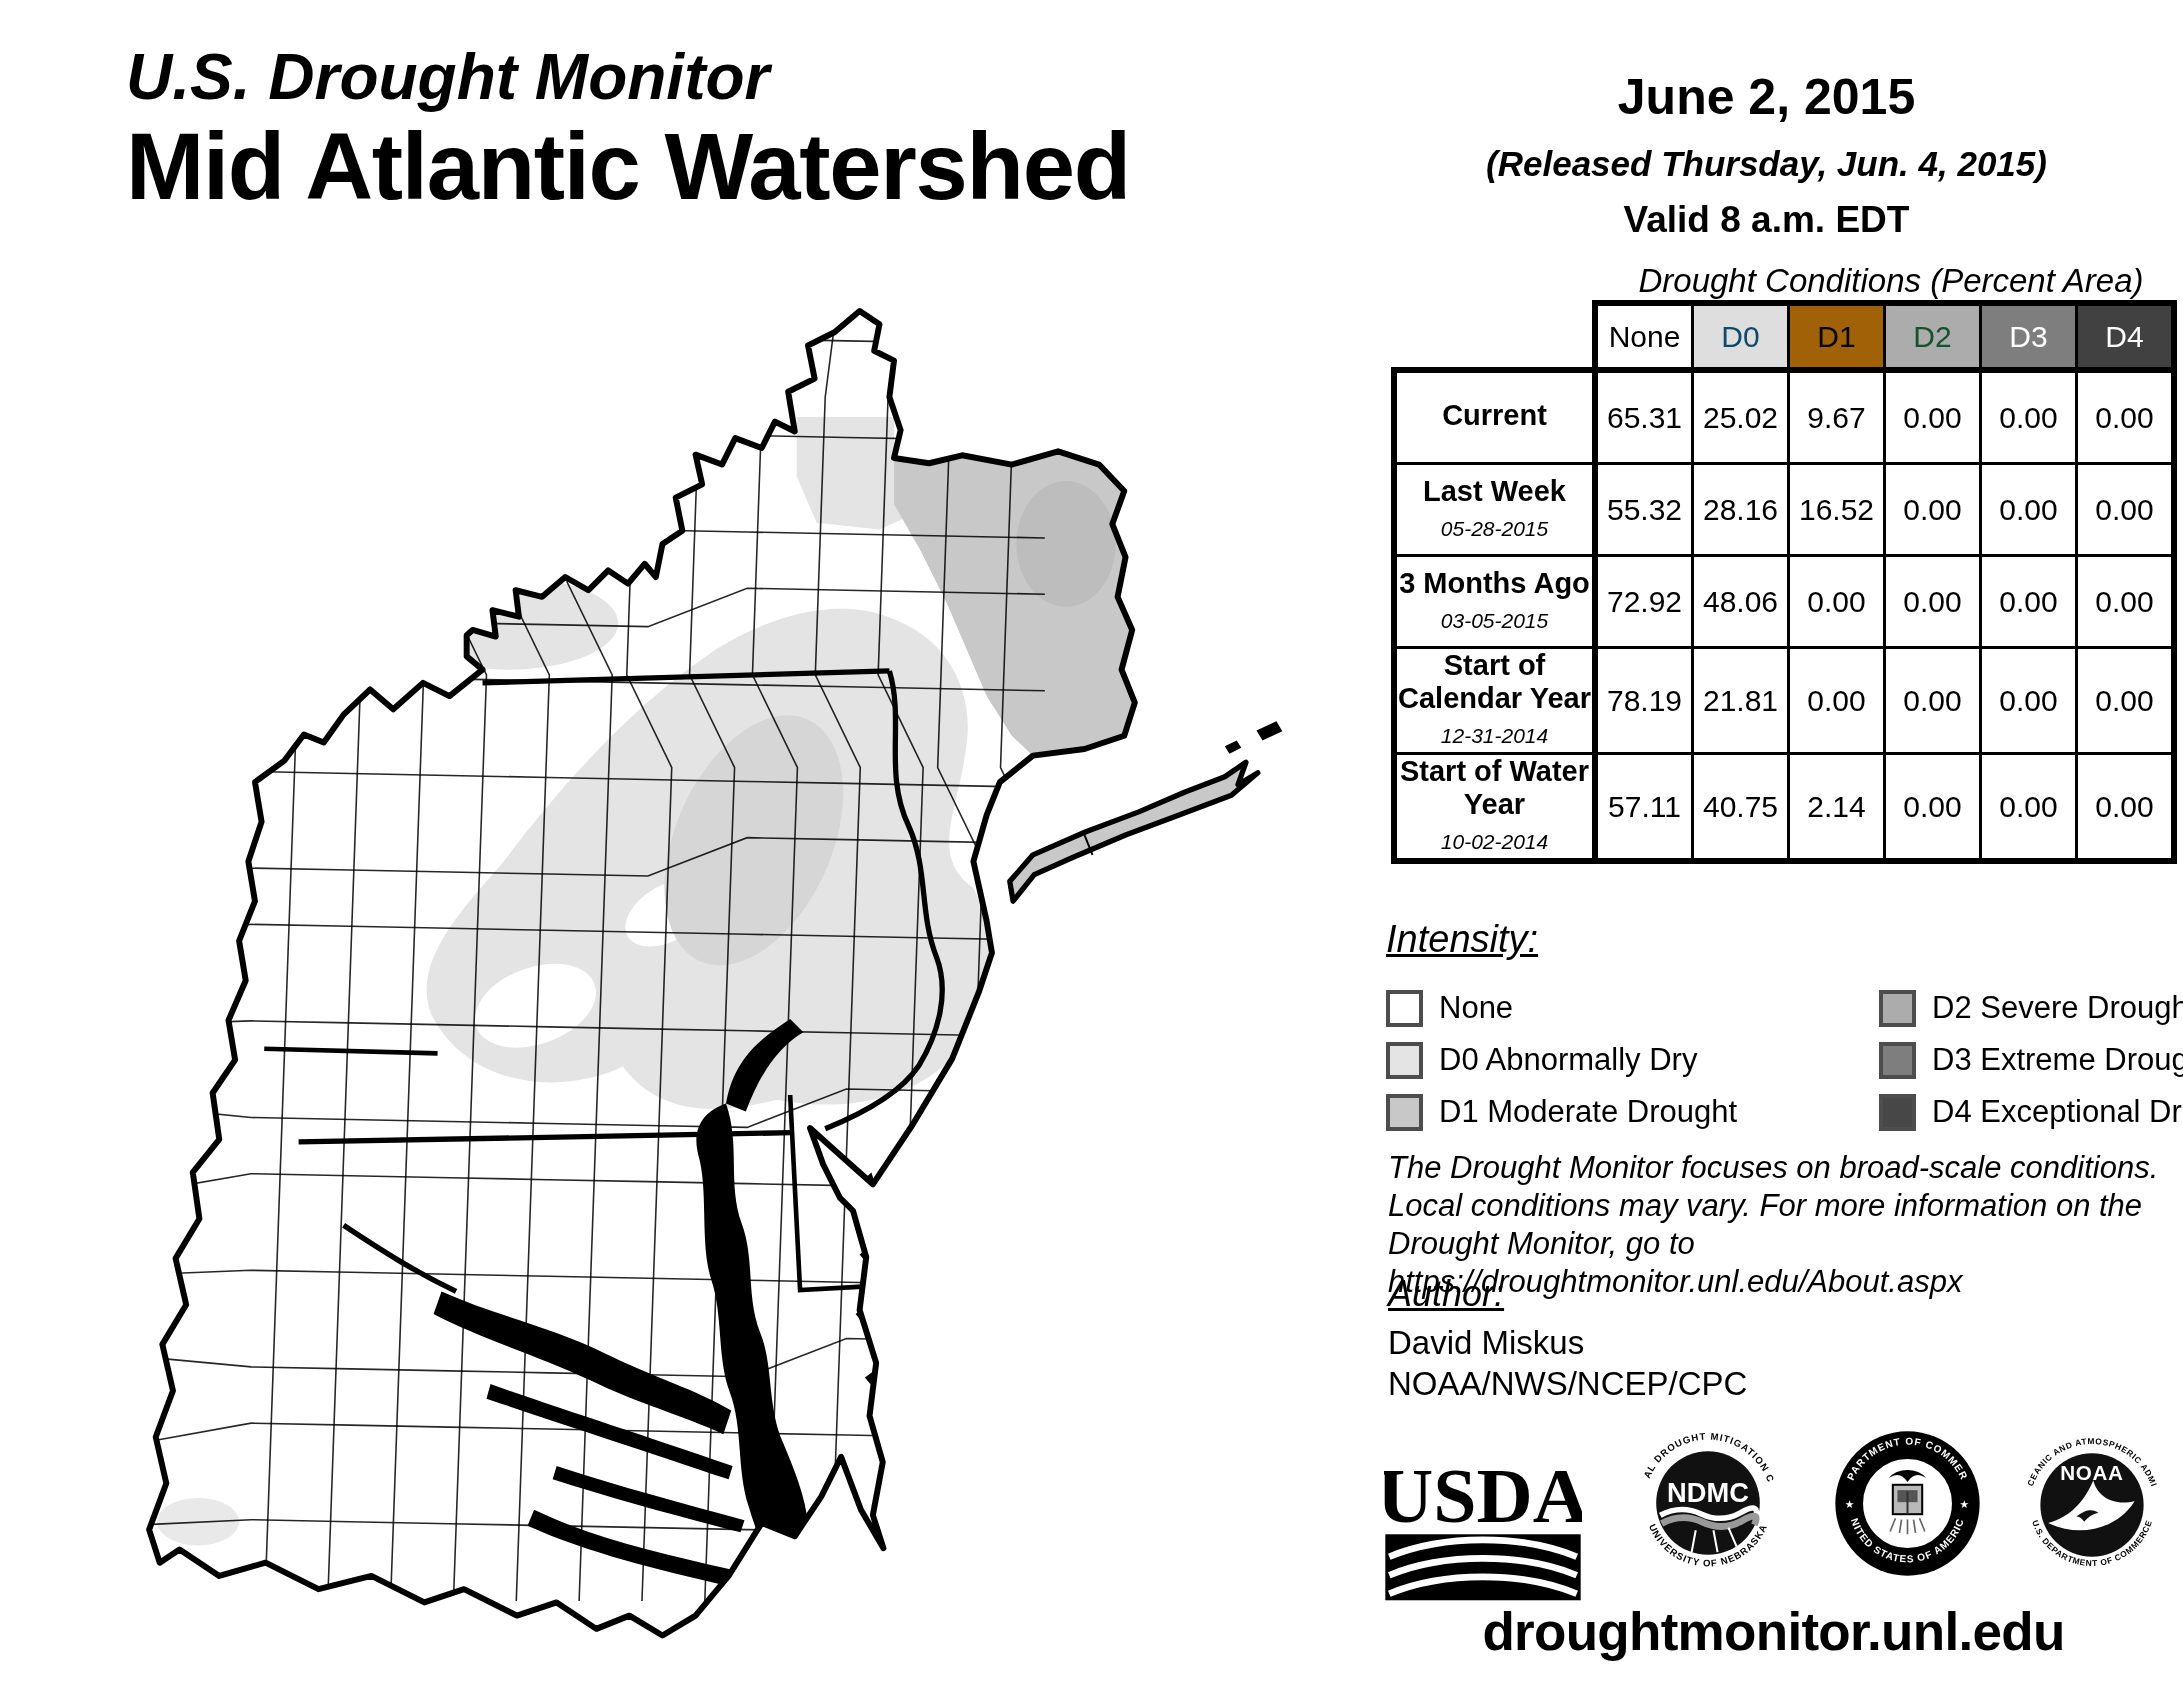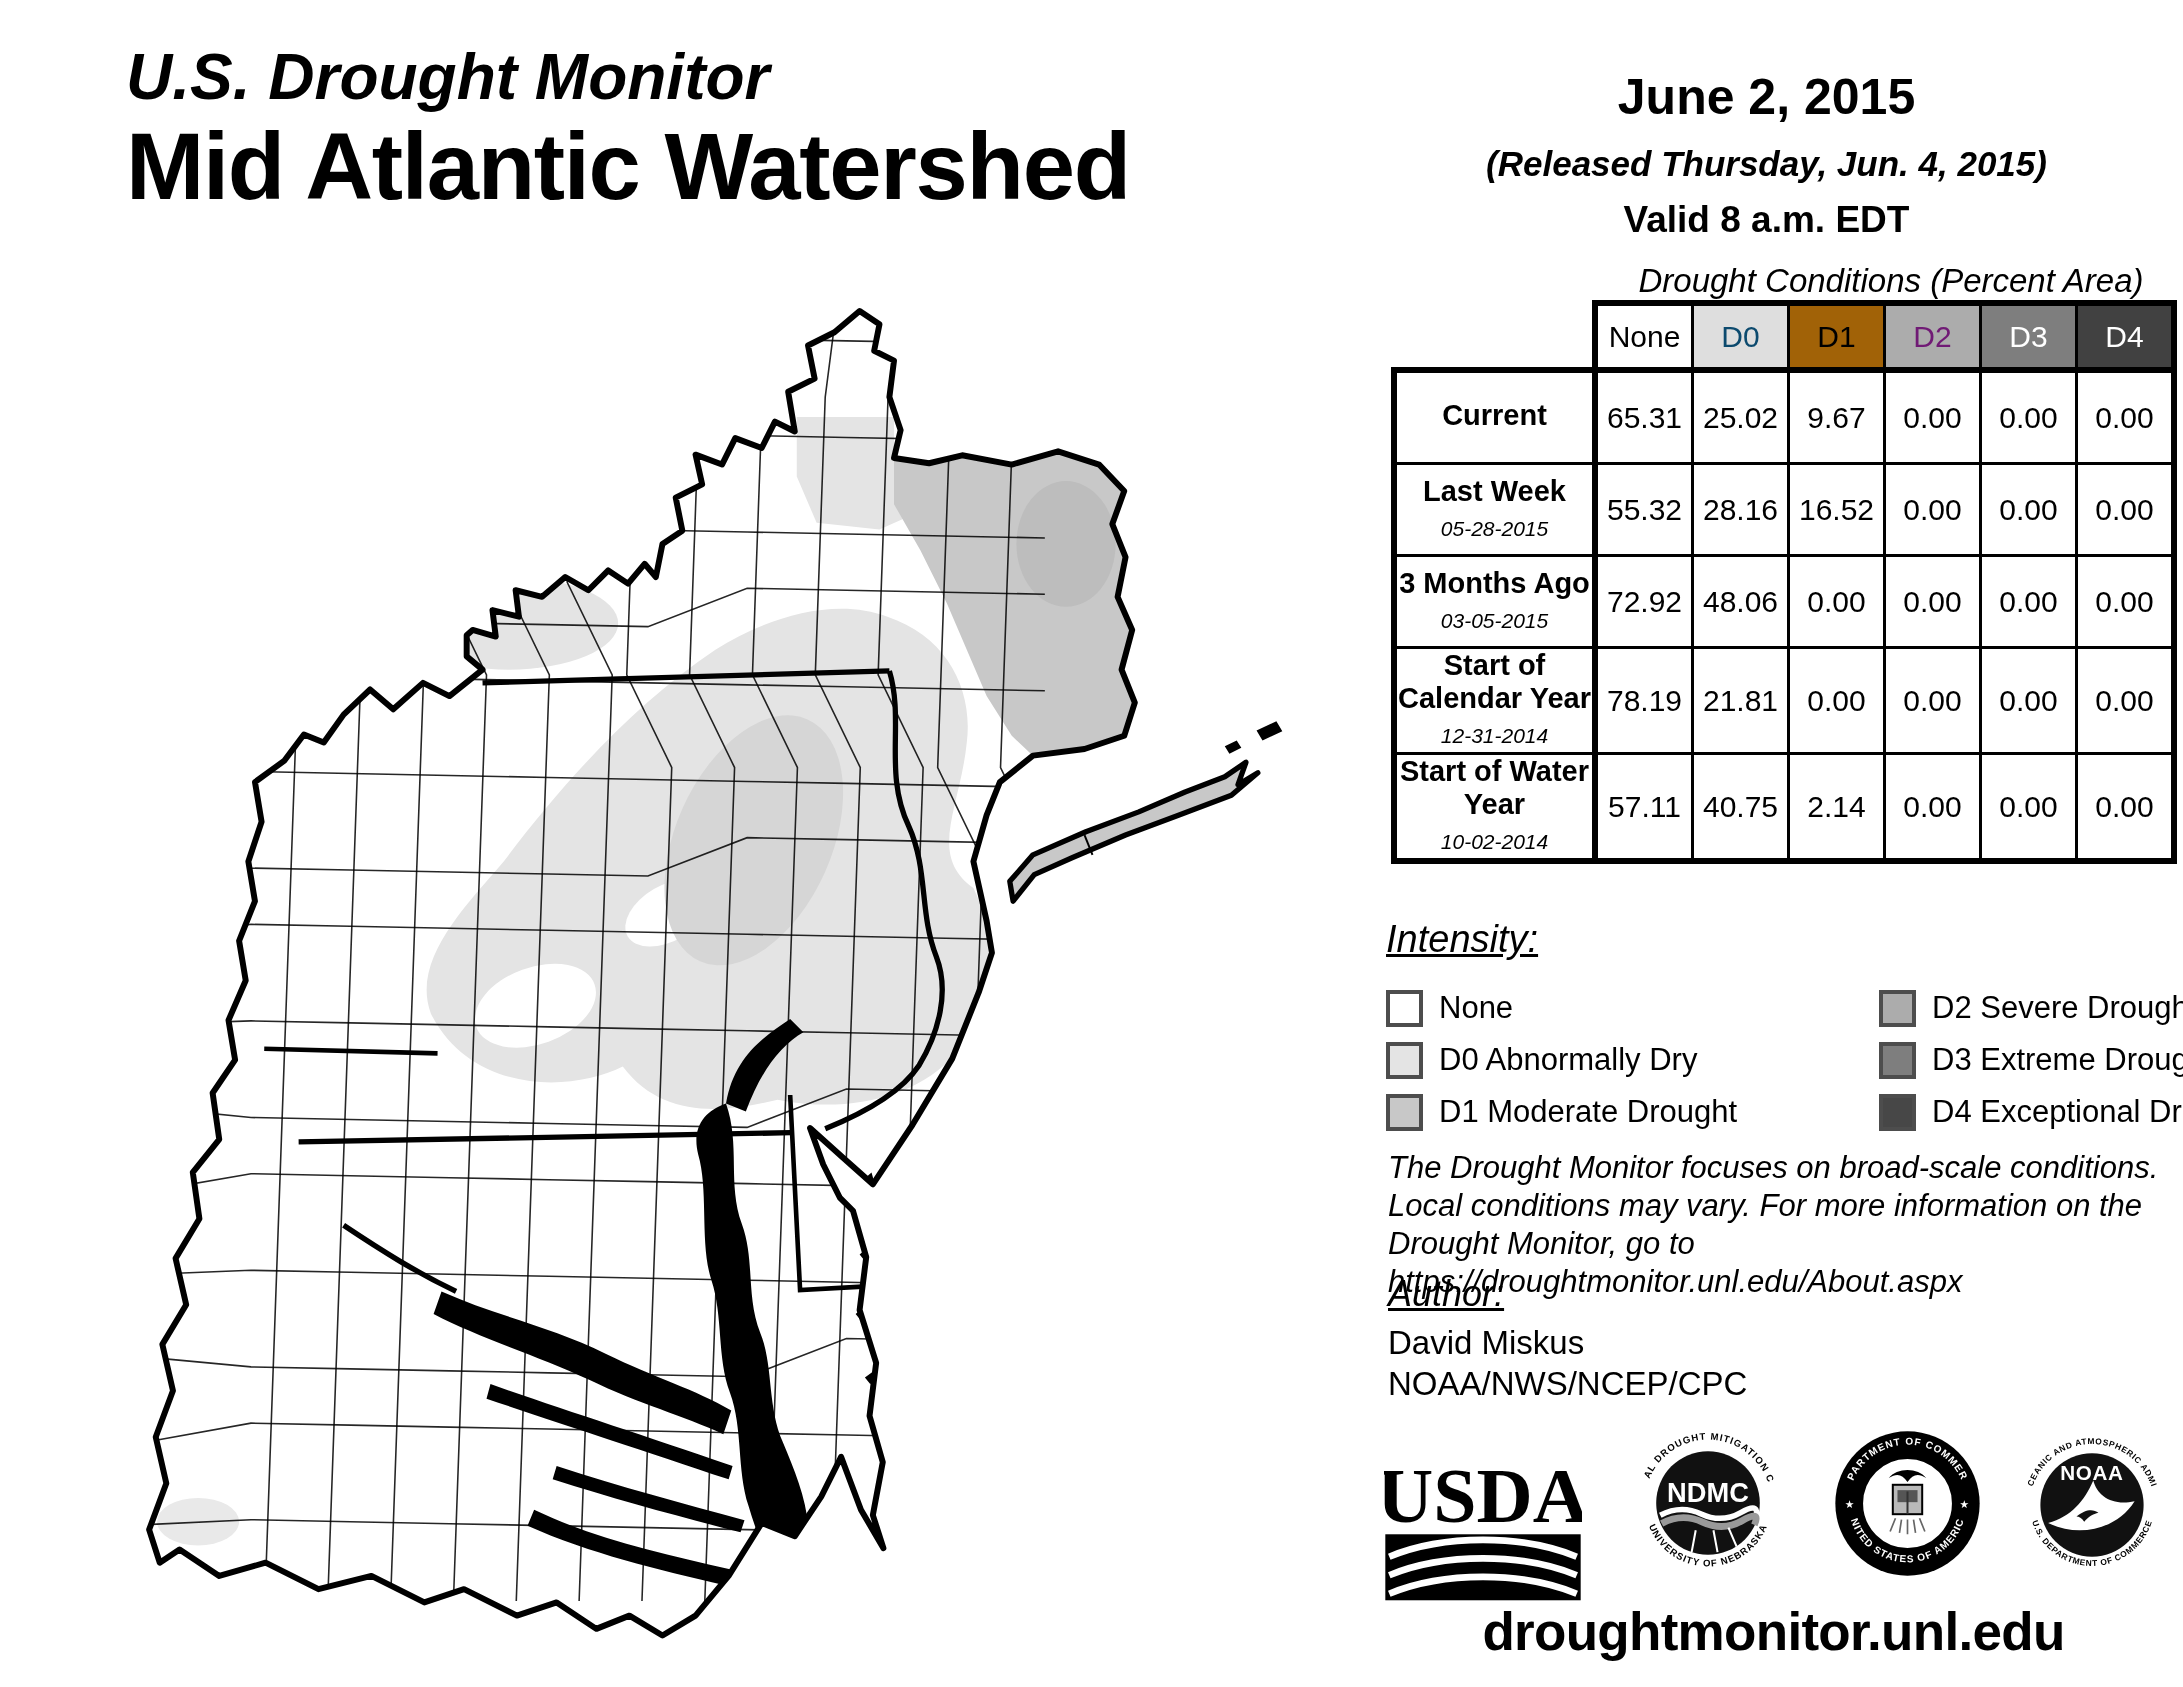--- a/index.html
+++ b/index.html
@@ -81,21 +81,21 @@
   </div>
 
   <div id="table-caption">Drought Conditions (Percent Area)</div>
   <table id="cond-table">
     <tbody>
         <tr>
       <th class="blank"></th>
       <th style="background: rgb(255, 255, 255); color: rgb(0, 0, 0);">None</th>
       <th style="background: rgb(222, 222, 222); color: #0c4a6e;">D0</th>
       <th style="background: #a16207; color: rgb(0, 0, 0);">D1</th>
-      <th style="background: rgb(172, 172, 172); color: #701a75;">D2</th>
+      <th style="background: rgb(172, 172, 172); color: #14532d;">D2</th>
       <th style="background: rgb(126, 126, 126); color: rgb(255, 255, 255);">D3</th>
       <th style="background: rgb(65, 65, 65); color: rgb(255, 255, 255);">D4</th>
     </tr>
     <tr>
       <td class="lbl">
             <div>Current</div>
             <div class="rd"></div>
           </td>
       <td>65.31</td>
       <td>25.02</td>

